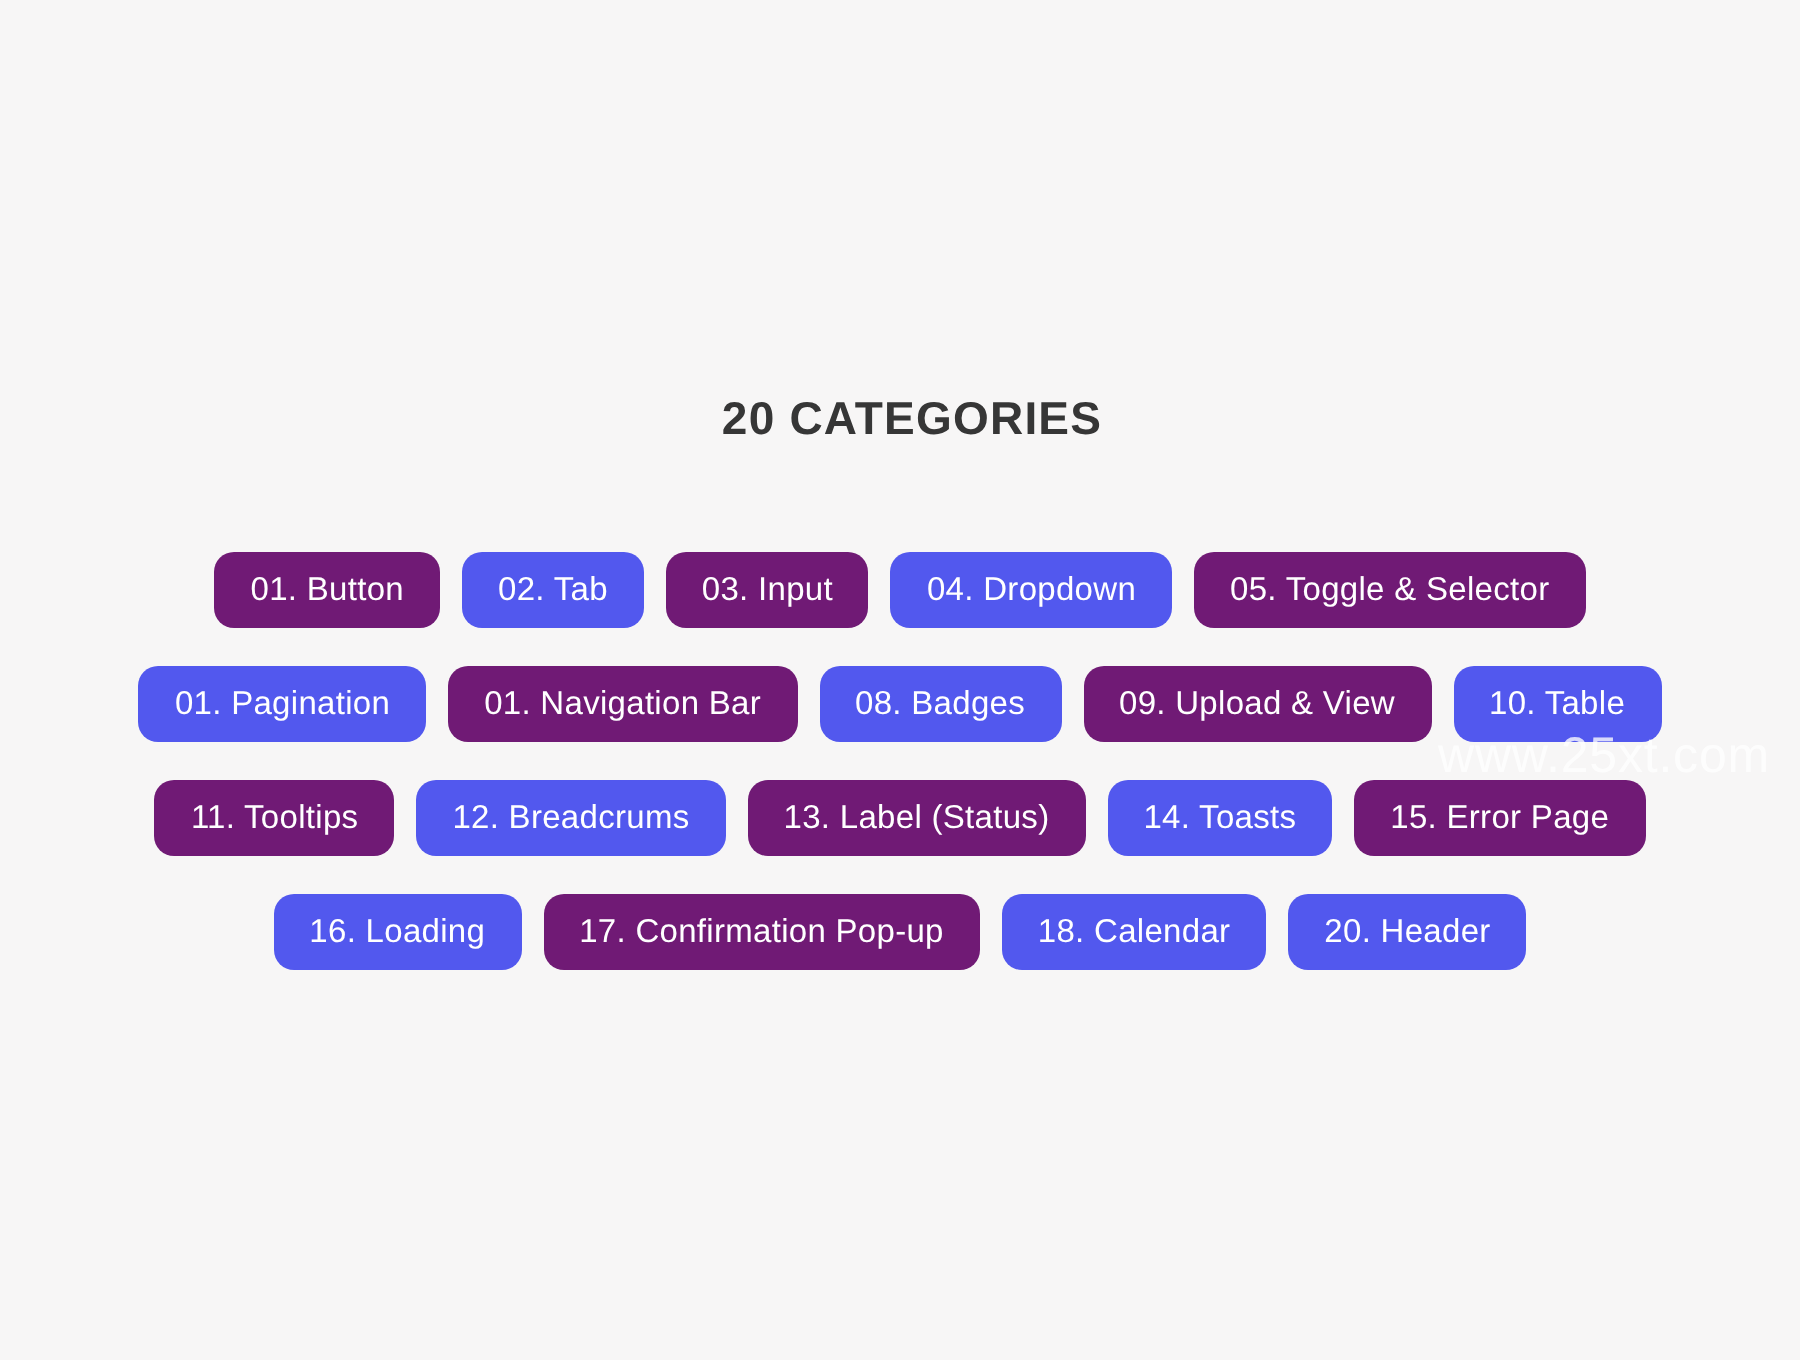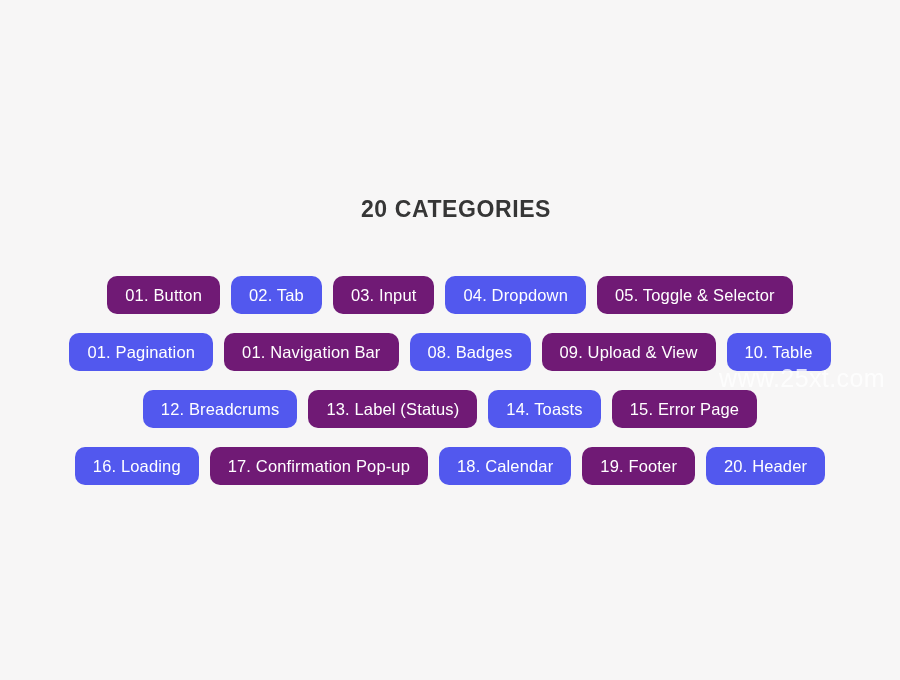--- a/index.html
+++ b/index.html
@@ -110,29 +110,29 @@
         <div class="tag green">05. Toggle &amp; Selector</div>
       </div>
       <div class="tag-row">
         <div class="tag purple">01. Pagination</div>
         <div class="tag green">01. Navigation Bar</div>
         <div class="tag purple">08. Badges</div>
         <div class="tag green">09. Upload &amp; View</div>
         <div class="tag purple">10. Table</div>
       </div>
       <div class="tag-row">
+        <div class="tag green">11. Tooltips</div>
         <div class="tag purple">12. Breadcrums</div>
         <div class="tag green">13. Label (Status)</div>
         <div class="tag purple">14. Toasts</div>
         <div class="tag green">15. Error Page</div>
       </div>
       <div class="tag-row">
         <div class="tag purple">16. Loading</div>
         <div class="tag green">17. Confirmation Pop-up</div>
         <div class="tag purple">18. Calendar</div>
-        <div class="tag green">19. Footer</div>
         <div class="tag purple">20. Header</div>
       </div>
     </div>
 
   <div class="watermark">www.25xt.com</div>
 
 </div>
 
 </body></html>

